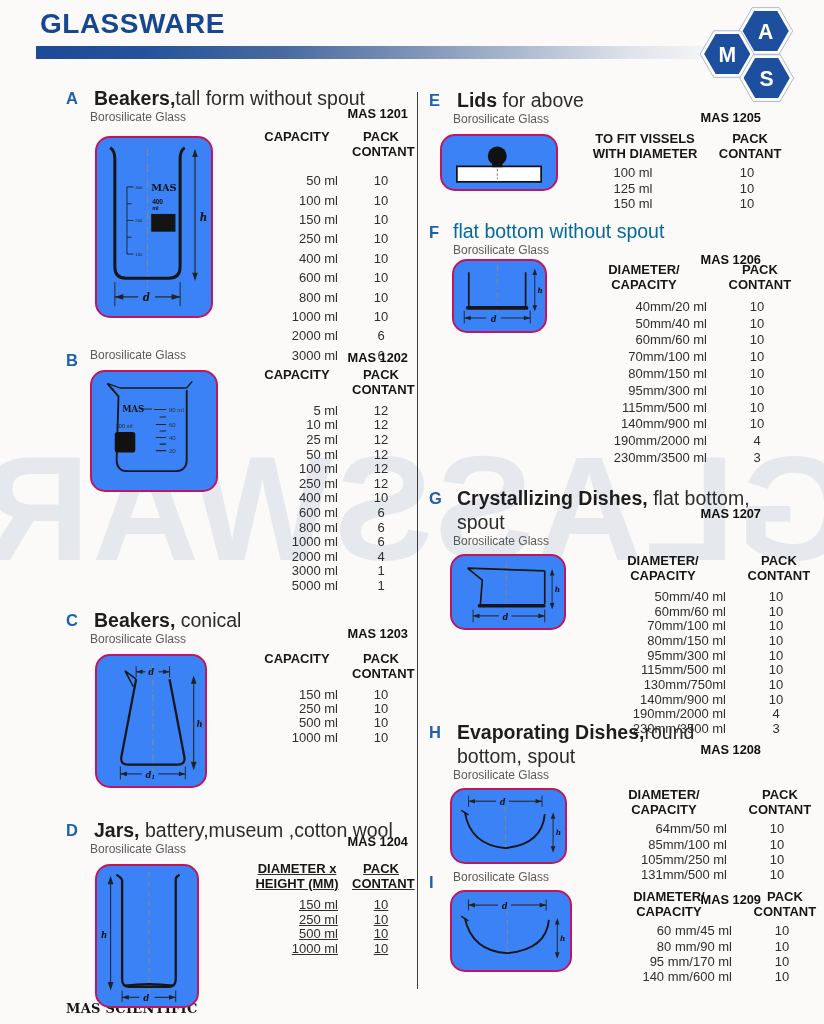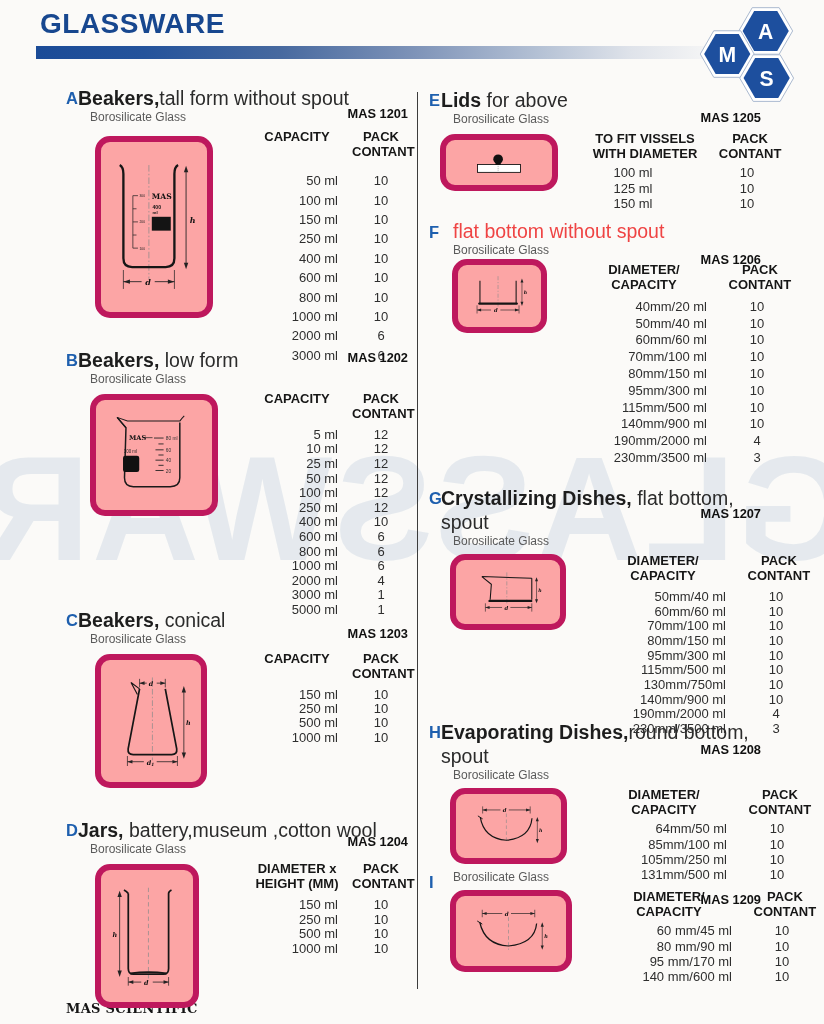--- a/index.html
+++ b/index.html
@@ -17,28 +17,28 @@
     font-size:148px;font-weight:bold;color:#b9c8da;opacity:.32;transform:scaleX(-1);
     letter-spacing:2px;white-space:nowrap;z-index:0;pointer-events:none;}
 
   .divider{position:absolute;left:417px;top:92px;width:1px;height:897px;background:#3c3c3c;}
 
   .footer{position:absolute;left:66px;top:1001px;font-family:"DejaVu Serif",serif;font-weight:bold;font-size:13px;color:#151515;letter-spacing:.3px;}
 
   
   .sec{position:absolute;z-index:1;}
   .letter{position:absolute;left:4px;top:3px;font-size:16.5px;font-weight:bold;color:#1e5fae;}
-  .titles{margin-left:16px;font-size:19.5px;color:#1d1d1d;line-height:24px;}
+  .titles{margin-left:32px;font-size:19.5px;color:#1d1d1d;line-height:24px;}
   .t-name{font-weight:bold;}
   .t-desc{font-weight:normal;color:#2b2b2b;}
-  .subtitle{margin-left:28px;font-size:19.5px;color:#ef4444;line-height:23px;}
+  .subtitle{margin-left:28px;font-size:19.5px;color:#0369a1;line-height:23px;}
   .material{margin-left:28px;font-size:12px;color:#5a5a5a;line-height:15px;}
   .code{position:absolute;right:2px;font-size:12.8px;font-weight:bold;color:#101010;}
   .sec-body{display:flex;align-items:flex-start;margin-top:5px;}
-  .figbox{flex:none;box-sizing:border-box;border:6px solid #be185d;border-radius:15px;background:#fca5a5;padding:10px;}
+  .figbox{flex:none;box-sizing:border-box;border:2px solid #be185d;border-radius:15px;background:#3b82f6;padding:2px;}
   .figbox svg{width:100%;height:100%;display:block;}
 
   .tbl{margin-left:auto;font-size:13px;color:#2e2e2e;}
   .thead{display:flex;font-weight:bold;color:#161616;}
   .thead .th div{line-height:14.5px;text-align:center;}
   .trow{display:flex;align-items:center;height:var(--rh);}
   .c1{width:var(--c1w);}
   .c2{width:var(--c2w);}
   .c1v{width:var(--c1w);text-align:right;padding-right:var(--c1pr);box-sizing:border-box;}
   .c2v{width:var(--c2w);text-align:center;}
@@ -151,23 +151,20 @@
             </div>
             <div class="trow">
       <div class="c1v">3000 ml</div>
       <div class="c2v">6</div>
             </div>
       </div>
     </div>
       </section>
       <section class="sec" style="left: 62px; top: 348px; width: 348px;">
     <span class="letter">B</span>
-    <div class="titles">
-      <span class="t-name">Beakers,</span><span class="t-desc"> low form</span>
-    </div>
 
     <div class="material">Borosilicate Glass</div>
     <div class="code" style="top:2px">MAS 1202</div>
     <div class="sec-body">
       <div class="figbox" style="width:128px;height:122px;margin-left:28px;margin-top:2px;">
         <svg viewBox="0 0 128 122" preserveAspectRatio="xMidYMid meet">
   <path d="M14,10 L26,24 L24,92 Q24,104 36,104 L86,104 Q99,104 99,92 L99,17" fill="none" stroke="#1a1a1a" stroke-width="2"></path>
   <path d="M14,10 L28,15 L99,15 M99,15 Q102,11 105,8 M14,10 L26,24" fill="none" stroke="#1a1a1a" stroke-width="1.4"></path>
   <text x="30" y="41" font-size="9" font-weight="bold" font-family="DejaVu Serif, serif" fill="#111">MAS</text>
   <line x1="50" y1="37.5" x2="62" y2="37.5" stroke="#222" stroke-width="1"></line>
@@ -328,21 +325,21 @@
   <text x="2" y="73" font-size="9" fill="#111" font-weight="bold" font-style="italic" font-family="DejaVu Serif, serif">h</text>
   <line x1="24" y1="128" x2="24" y2="140" stroke="#222" stroke-width="1"></line>
               <line x1="80" y1="128" x2="80" y2="140" stroke="#222" stroke-width="1"></line>
   <line x1="24" y1="135" x2="42" y2="135" stroke="#222" stroke-width="1.1"></line>
               <line x1="58" y1="135" x2="80" y2="135" stroke="#222" stroke-width="1.1"></line>
   <polygon points="24,135 31,132.5 31,137.5" fill="#222"></polygon>
               <polygon points="80,135 73,132.5 73,137.5" fill="#222"></polygon>
   <text x="46" y="139" font-size="9" fill="#111" font-weight="bold" font-style="italic" font-family="DejaVu Serif, serif">d</text>
             </svg>
       </div>
-      <div class="tbl  " style="--c1w:110px;--c2w:58px;--c1pr:14px;--rh:14.7px;width:168px;">
+      <div class="tbl  " style="--c1w:110px;--c2w:58px;--c1pr:14px;--rh:14.7px;width:168px;text-decoration:underline;">
         <div class="thead" style="margin-bottom:6px;">
           <div class="th c1">
                 <div>DIAMETER x</div>
                 <div>HEIGHT (MM)</div>
               </div>
           <div class="th c2">
                 <div>PACK</div>
                 <div>CONTANT</div>
               </div>
         </div>

